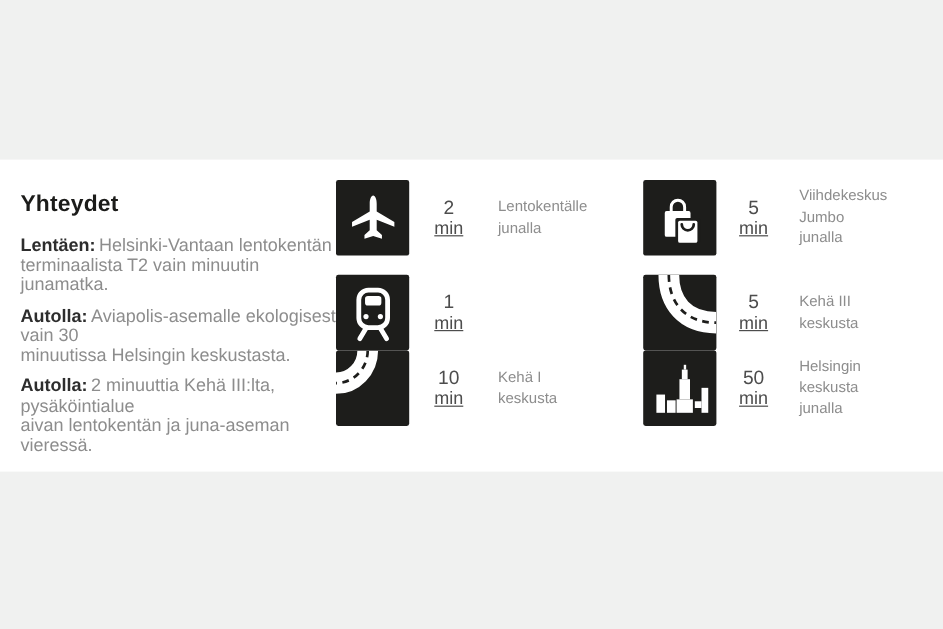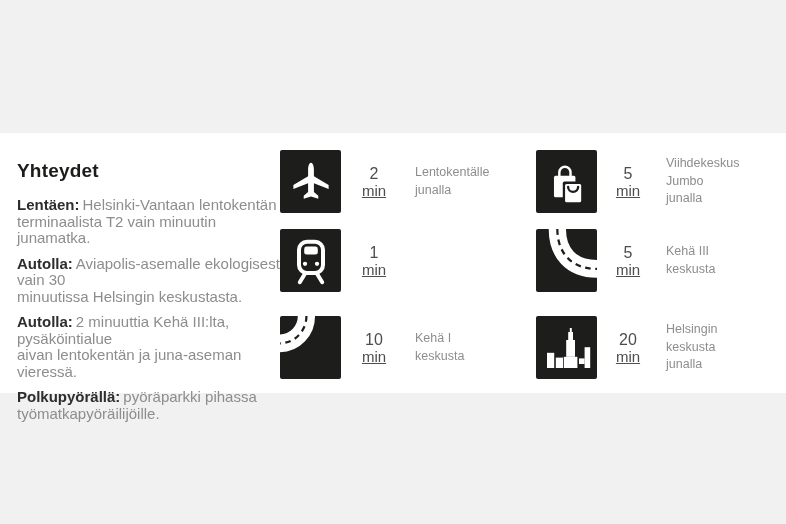--- a/index.html
+++ b/index.html
@@ -20,21 +20,21 @@
   }
   .intro p{
     margin:0 0 9px 0;
     font-size:15px;line-height:16.5px;color:#8d8d8d;
     white-space:pre-line;
   }
   .p-label{font-weight:bold;color:#2d2d2d;margin-right:3px;white-space:normal;}
 
   
   .card{position:absolute;left:0;width:786px;height:63px;}
-  .row1{top:150px}.row2{top:229px}.row3{top:316px}
+  .row1{top:150px}.row2{top:229px}.row3{top:292px}
   .card > div{position:absolute;top:0;height:63px;}
   .icon-box{
     width:61px;background:#1d1d1b;border-radius:2px;
     display:flex;align-items:center;justify-content:center;overflow:hidden;
   }
   .colA .icon-box{left:280px}
   .colA .time{left:350px;width:48px}
   .colA .label{left:415px;width:114px}
   .colB .icon-box{left:536px}
   .colB .time{left:604px;width:48px}
@@ -60,22 +60,20 @@
   <div class="band"></div>
 
   <div class="intro">
     <h2>Yhteydet</h2>
     <p><span class="p-label">Lentäen:</span><span>Helsinki-Vantaan lentokentän
 terminaalista T2 vain minuutin junamatka.</span></p>
     <p><span class="p-label">Autolla:</span><span>Aviapolis-asemalle ekologisesti vain 30
 minuutissa Helsingin keskustasta.</span></p>
     <p><span class="p-label">Autolla:</span><span>2 minuuttia Kehä III:lta, pysäköintialue
 aivan lentokentän ja juna-aseman vieressä.</span></p>
-    <p><span class="p-label">Polkupyörällä:</span><span>pyöräparkki pihassa
-työmatkapyöräilijöille.</span></p>
   </div>
 
   <div class="card colA row1">
     <div class="icon-box">
       <svg width="46" height="46" viewBox="0 0 60 60">
         <path fill="#ffffff" d="M30 5 C32.3 5 33.8 9 33.8 14 L33.8 22.5 L53 34 L53 39 L33.8 31.5 L33.8 43 L39.5 48 L39.5 52 L30 49 L20.5 52 L20.5 48 L26.2 43 L26.2 31.5 L7 39 L7 34 L26.2 22.5 L26.2 14 C26.2 9 27.7 5 30 5 Z"></path>
       </svg>
     </div>
     <div class="time">
       <span class="num">2</span>
@@ -159,20 +157,20 @@
           <rect x="26" y="41" width="17" height="14"></rect>
           <rect x="29" y="20" width="11" height="21"></rect>
           <rect x="31.5" y="10" width="6" height="10"></rect>
           <rect x="33.5" y="5" width="2.5" height="5"></rect>
           <rect x="45" y="43" width="7" height="7"></rect>
           <rect x="52" y="29" width="7" height="26"></rect>
         </g>
       </svg>
     </div>
     <div class="time">
-      <span class="num">20</span>
+      <span class="num">50</span>
       <span class="unit">min</span>
     </div>
     <div class="label">Helsingin
 keskusta
 junalla</div>
   </div>
 </div>
 
 </body></html>

